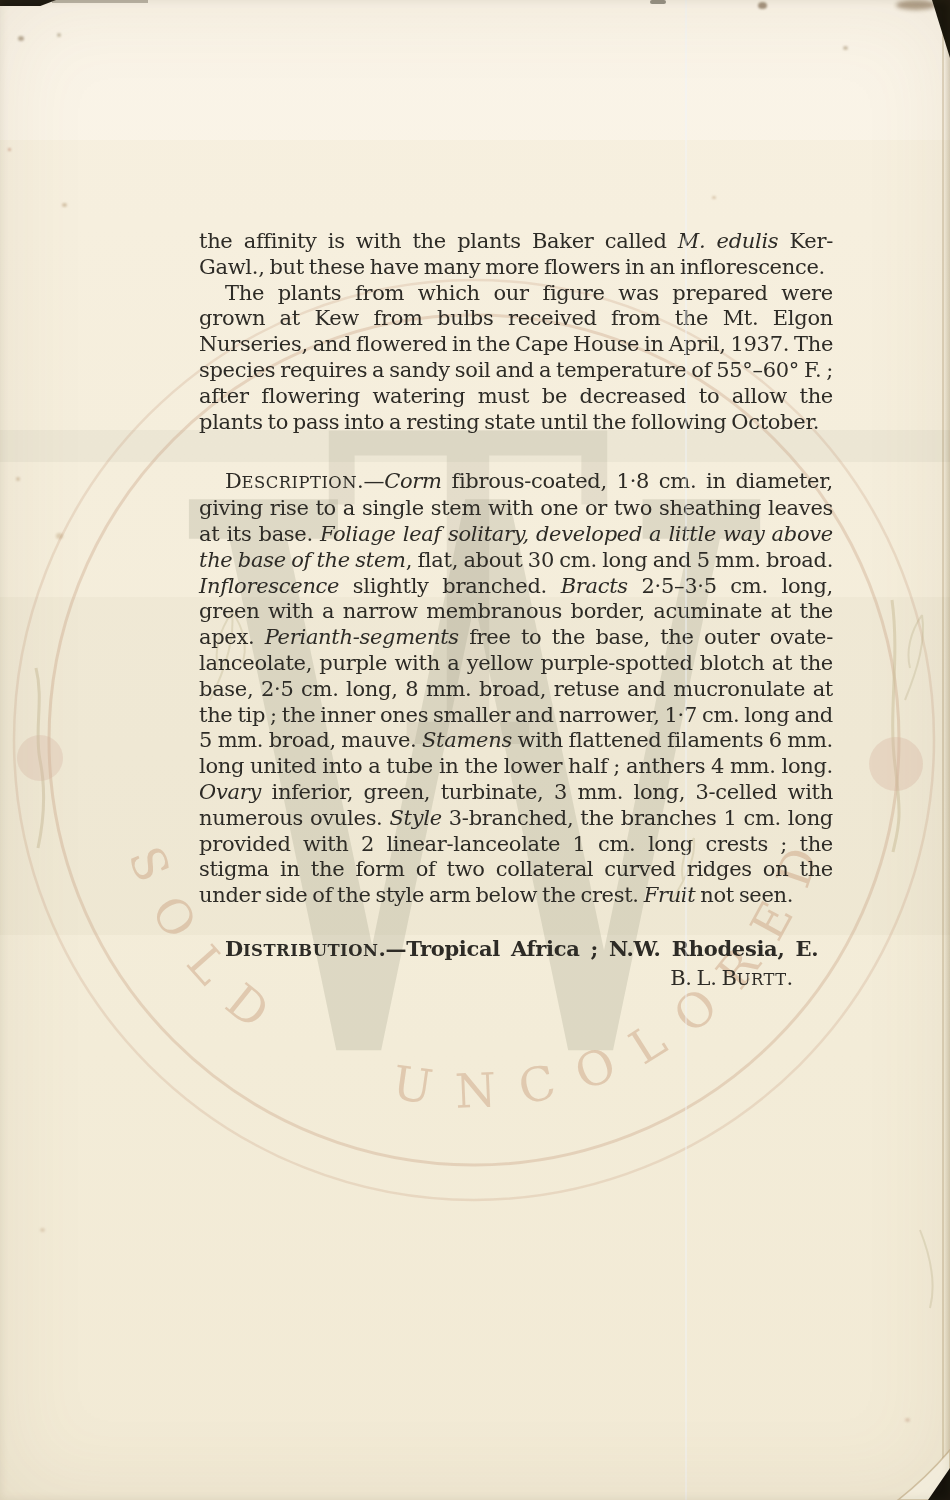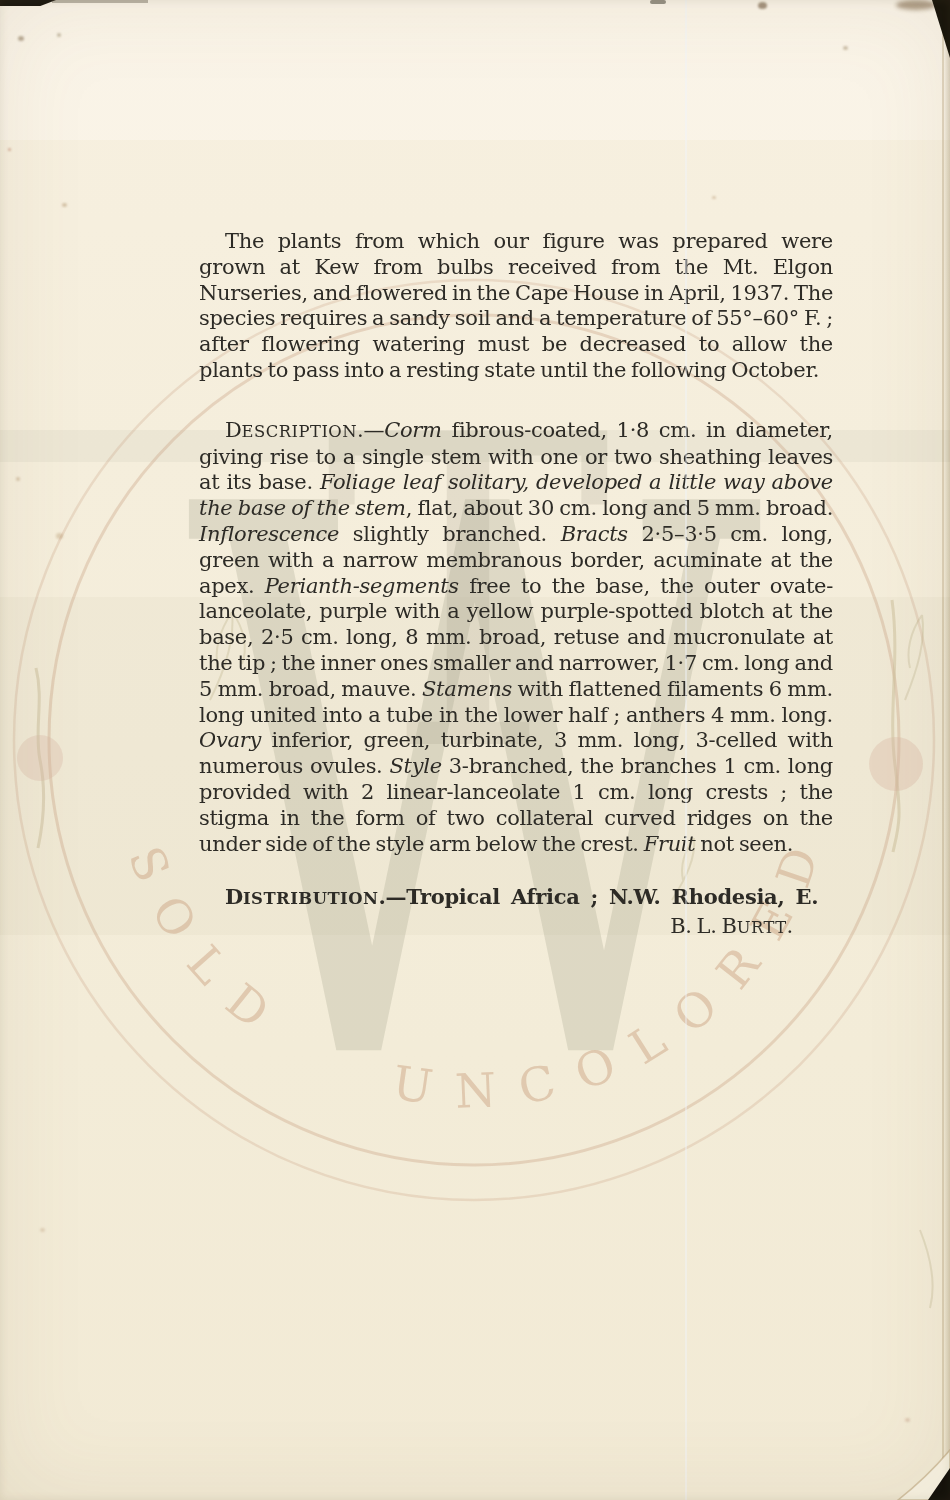--- a/index.html
+++ b/index.html
@@ -85,20 +85,21 @@
 
     <g stroke="#b5a87f" stroke-opacity="0.28" fill="none" stroke-width="2">
       <path d="M210 700 C 225 670, 235 640, 232 612 M232 612 C 220 630, 214 650, 218 668 M232 612 C 244 628, 248 648, 242 664"></path>
       <path d="M905 700 C 918 668, 926 640, 922 615 M922 615 C 910 632, 906 652, 910 668"></path>
       <path d="M672 900 C 686 878, 696 858, 694 838 M694 838 C 684 852, 680 866, 683 880"></path>
       <path d="M920 1230 C 932 1260, 936 1285, 930 1308"></path>
     </g>
   </svg>
 
   <div class="text-block">
+    <p><span>the affinity is with the plants Baker called </span><span class="it">M. edulis</span><span> Ker-Gawl., but these have many more flowers in an inflorescence.</span></p>
     <p class="para-indent"><span>The plants from which our figure was prepared were grown at Kew from bulbs received from the Mt. Elgon Nurseries, and flowered in the Cape House in April, 1937.  The species requires a sandy soil and a temperature of 55°–60° F. ; after flowering watering must be decreased to allow the plants to pass into a resting state until the following October.</span></p>
     <p class="para-indent gap-large"><span>D</span><span class="sc">ESCRIPTION</span><span>.—</span><span class="it">Corm</span><span> fibrous-coated, 1·8 cm. in diameter, giving rise to a single stem with one or two sheathing leaves at its base.  </span><span class="it">Foliage leaf solitary, developed a little way above the base of the stem</span><span>, flat, about 30 cm. long and 5 mm. broad.  </span><span class="it">Inflorescence</span><span> slightly branched.  </span><span class="it">Bracts</span><span> 2·5–3·5 cm. long, green with a narrow membranous border, acuminate at the apex.  </span><span class="it">Perianth-segments</span><span> free to the base, the outer ovate-lanceolate, purple with a yellow purple-spotted blotch at the base, 2·5 cm. long, 8 mm. broad, retuse and mucronulate at the tip ; the inner ones smaller and narrower, 1·7 cm. long and 5 mm. broad, mauve.  </span><span class="it">Stamens</span><span> with flattened filaments 6 mm. long united into a tube in the lower half ; anthers 4 mm. long.  </span><span class="it">Ovary</span><span> inferior, green, turbinate, 3 mm. long, 3-celled with numerous ovules.  </span><span class="it">Style</span><span> 3-branched, the branches 1 cm. long provided with 2 linear-lanceolate 1 cm. long crests ; the stigma in the form of two collateral curved ridges on the under side of the style arm below the crest.  </span><span class="it">Fruit</span><span> not seen.</span></p>
     <p class="para-indent gap-med wide"><span>D</span><span class="sc">ISTRIBUTION</span><span>.—Tropical Africa ;  N.W. Rhodesia, E.</span><br></p>
     <p class="signature"><span>B. L. B</span><span class="sc">URTT</span><span>.</span></p>
   </div>
 
   <div class="art corner-strip-tl"></div>
   <div class="art corner-strip-tl2"></div>
   <div class="art top-center-mark"></div>
   <div class="art top-dot"></div>

